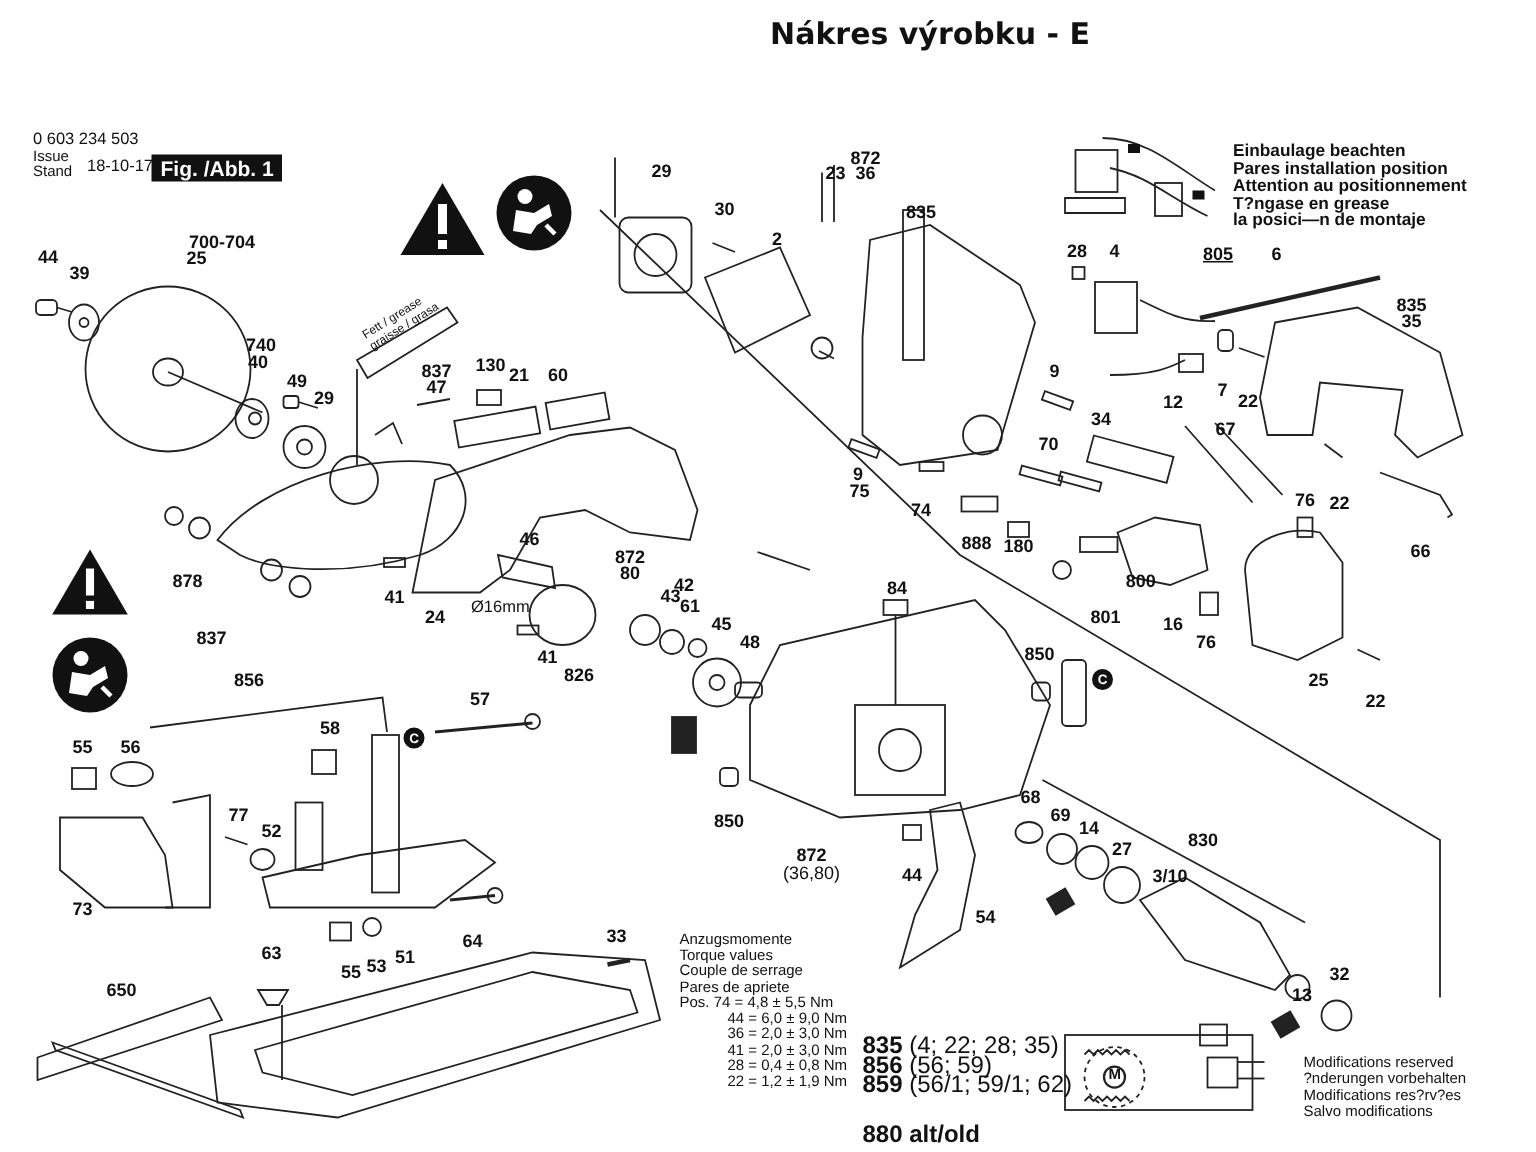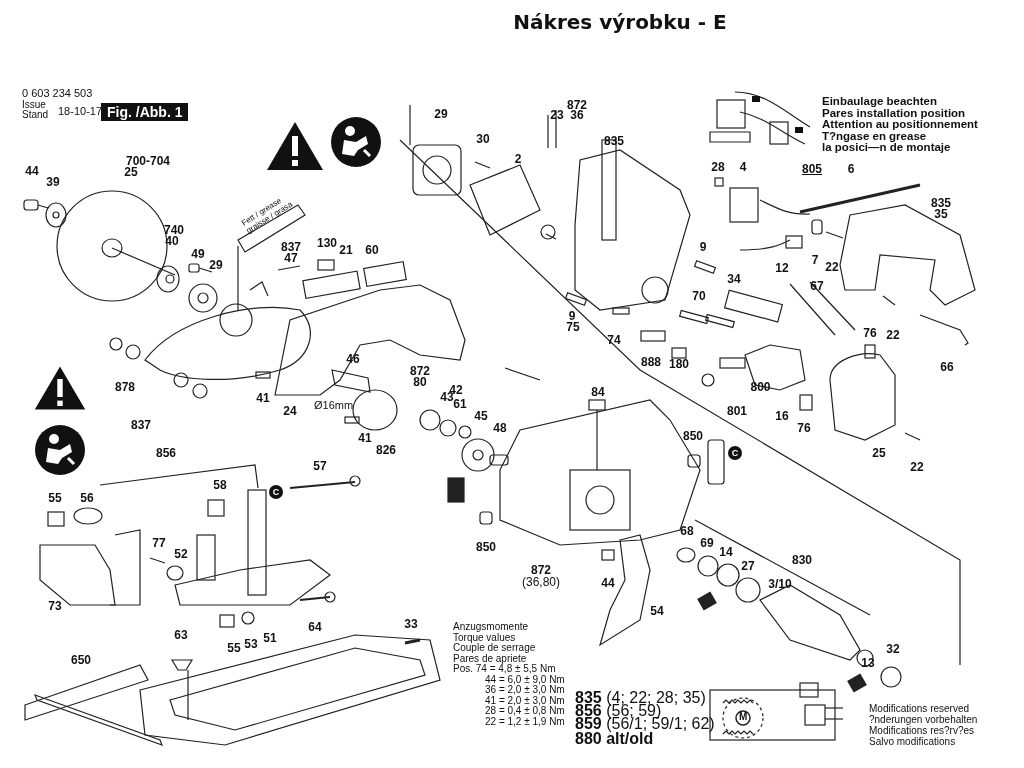--- a/index.html
+++ b/index.html
@@ -366,21 +366,21 @@
   <div class="indent">36 = 2,0 ± 3,0 Nm</div>
   <div class="indent">41 = 2,0 ± 3,0 Nm</div>
   <div class="indent">28 = 0,4 ± 0,8 Nm</div>
   <div class="indent">22 = 1,2 ± 1,9 Nm</div>
 </div>
 
 <div class="legend">
   <div><b>835</b> <span>(4; 22; 28; 35)</span></div>
   <div><b>856</b> <span>(56; 59)</span></div>
   <div><b>859</b> <span>(56/1; 59/1; 62)</span></div>
-  <div style="margin-top:2px;"><b>880</b> <b>alt/old</b></div>
+  <div style="margin-top:20px;"><b>880</b> <b>alt/old</b></div>
 </div>
 
 <div class="mods">
   <div>Modifications reserved</div>
   <div>?nderungen vorbehalten</div>
   <div>Modifications res?rv?es</div>
   <div>Salvo modifications</div>
 </div>
 
 </body></html>

